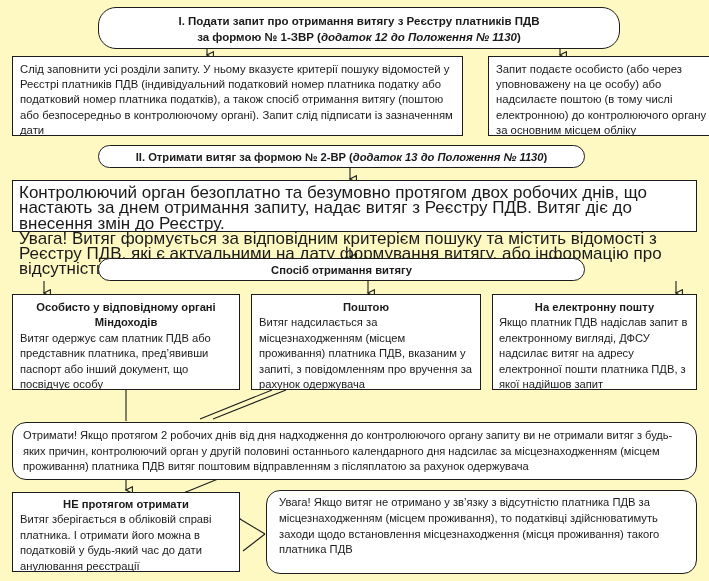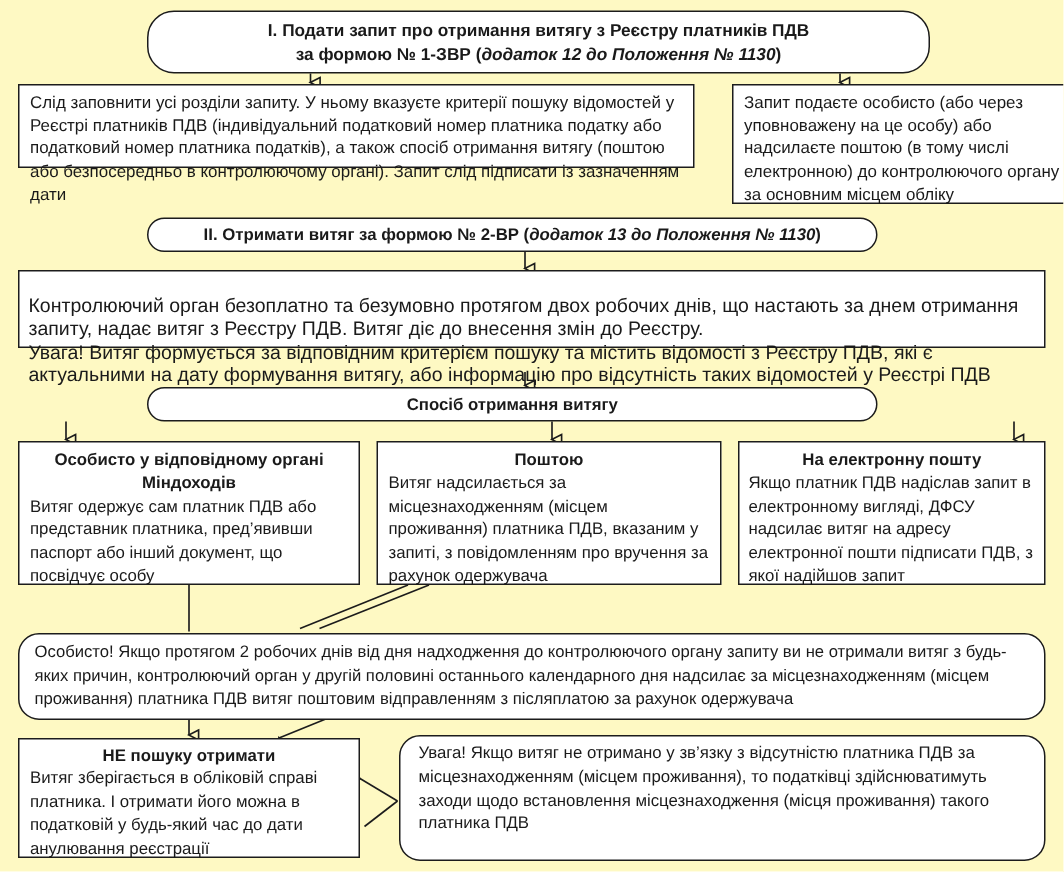--- a/index.html
+++ b/index.html
@@ -52,41 +52,41 @@
   }
 
   
   #n-step1 {
     left: 98px; top: 7px; width: 522px; height: 42px;
     padding: 5px 8px 0 8px;
     font-size: 11.5px;
     line-height: 16px;
   }
   #n-fill {
-    left: 12px; top: 56px; width: 451px; height: 56px;
+    left: 12px; top: 56px; width: 451px; height: 80px;
     padding: 5px 7px;
     font-size: 11.3px;
     line-height: 15.2px;
   }
   #n-submit {
     left: 488px; top: 56px; width: 227px; height: 80px;
     padding: 5px 7px;
     font-size: 11.3px;
     line-height: 15.2px;
   }
   #n-step2 {
     left: 98px; top: 145px; width: 487px; height: 23px;
     padding: 3px 8px 0 8px;
     font-size: 11.2px;
     line-height: 16px;
   }
   #n-organ {
     left: 12px; top: 180px; width: 685px; height: 52px;
-    padding: 15px 6px;
-    font-size: 13px;
+    padding: 4px 6px;
+    font-size: 17px;
     line-height: 15.3px;
   }
   #n-method {
     left: 98px; top: 258px; width: 487px; height: 23px;
     padding: 3px 8px 0 8px;
     font-size: 11.2px;
     line-height: 16px;
   }
   #n-m1 {
     left: 12px; top: 294px; width: 228px; height: 96px;
@@ -209,29 +209,29 @@
     <span class="body-line">Витяг одержує сам платник ПДВ або представник платника, пред’явивши паспорт або інший документ, що посвідчує особу</span>
   </div>
 
   <div class="node" id="n-m2">
     <span class="title-line">Поштою</span>
     <span class="body-line">Витяг надсилається за місцезнаходженням (місцем проживання) платника ПДВ, вказаним у запиті, з повідомленням про вручення за рахунок одержувача</span>
   </div>
 
   <div class="node" id="n-m3">
     <span class="title-line">На електронну пошту</span>
-    <span class="body-line">Якщо платник ПДВ надіслав запит в електронному вигляді, ДФСУ надсилає витяг на адресу електронної пошти підписати ПДВ, з якої надійшов запит</span>
+    <span class="body-line">Якщо платник ПДВ надіслав запит в електронному вигляді, ДФСУ надсилає витяг на адресу електронної пошти платника ПДВ, з якої надійшов запит</span>
   </div>
 
   <div class="node rounded" id="n-important">
-    <span class="body-line"><span class="underl">Особисто!</span><span> Якщо протягом 2 робочих днів від дня надходження до контролюючого органу запиту ви не отримали витяг з будь-яких причин, контролюючий орган у другій половині останнього календарного дня надсилає за місцезнаходженням (місцем проживання) платника ПДВ витяг поштовим відправленням з післяплатою за рахунок одержувача</span></span>
+    <span class="body-line"><span class="underl">Отримати!</span><span> Якщо протягом 2 робочих днів від дня надходження до контролюючого органу запиту ви не отримали витяг з будь-яких причин, контролюючий орган у другій половині останнього календарного дня надсилає за місцезнаходженням (місцем проживання) платника ПДВ витяг поштовим відправленням з післяплатою за рахунок одержувача</span></span>
   </div>
 
   <div class="node" id="n-failed">
-    <span class="title-line">НЕ пошуку отримати</span>
+    <span class="title-line">НЕ протягом отримати</span>
     <span class="body-line">Витяг зберігається в обліковій справі платника. І отримати його можна в податковій у будь-який час до дати анулювання реєстрації</span>
   </div>
 
   <div class="node rounded" id="n-notice">
     <span class="body-line"><span class="underl">Увага!</span><span> Якщо витяг не отримано у зв’язку з відсутністю платника ПДВ за місцезнаходженням (місцем проживання), то податківці здійснюватимуть заходи щодо встановлення місцезнаходження (місця проживання) такого платника ПДВ</span></span>
   </div>
 
 </div>
 
 </body></html>

